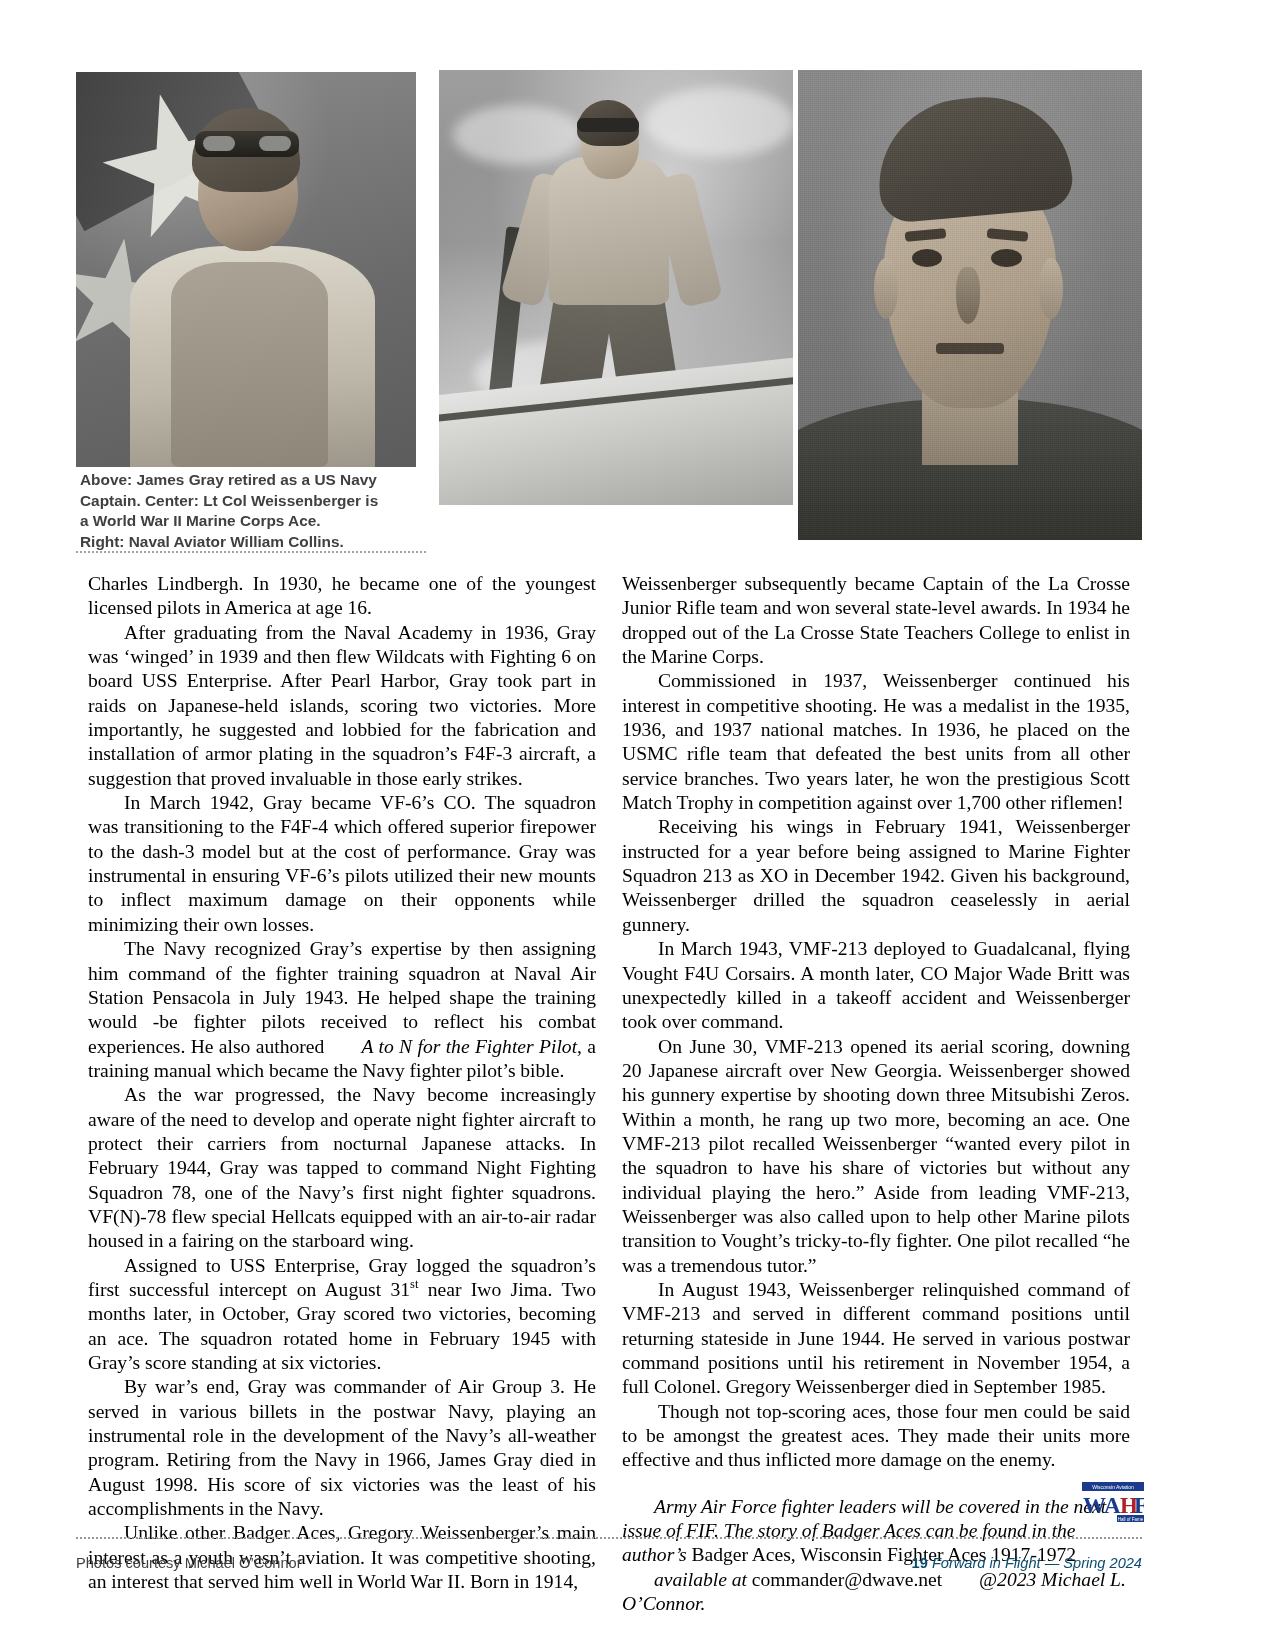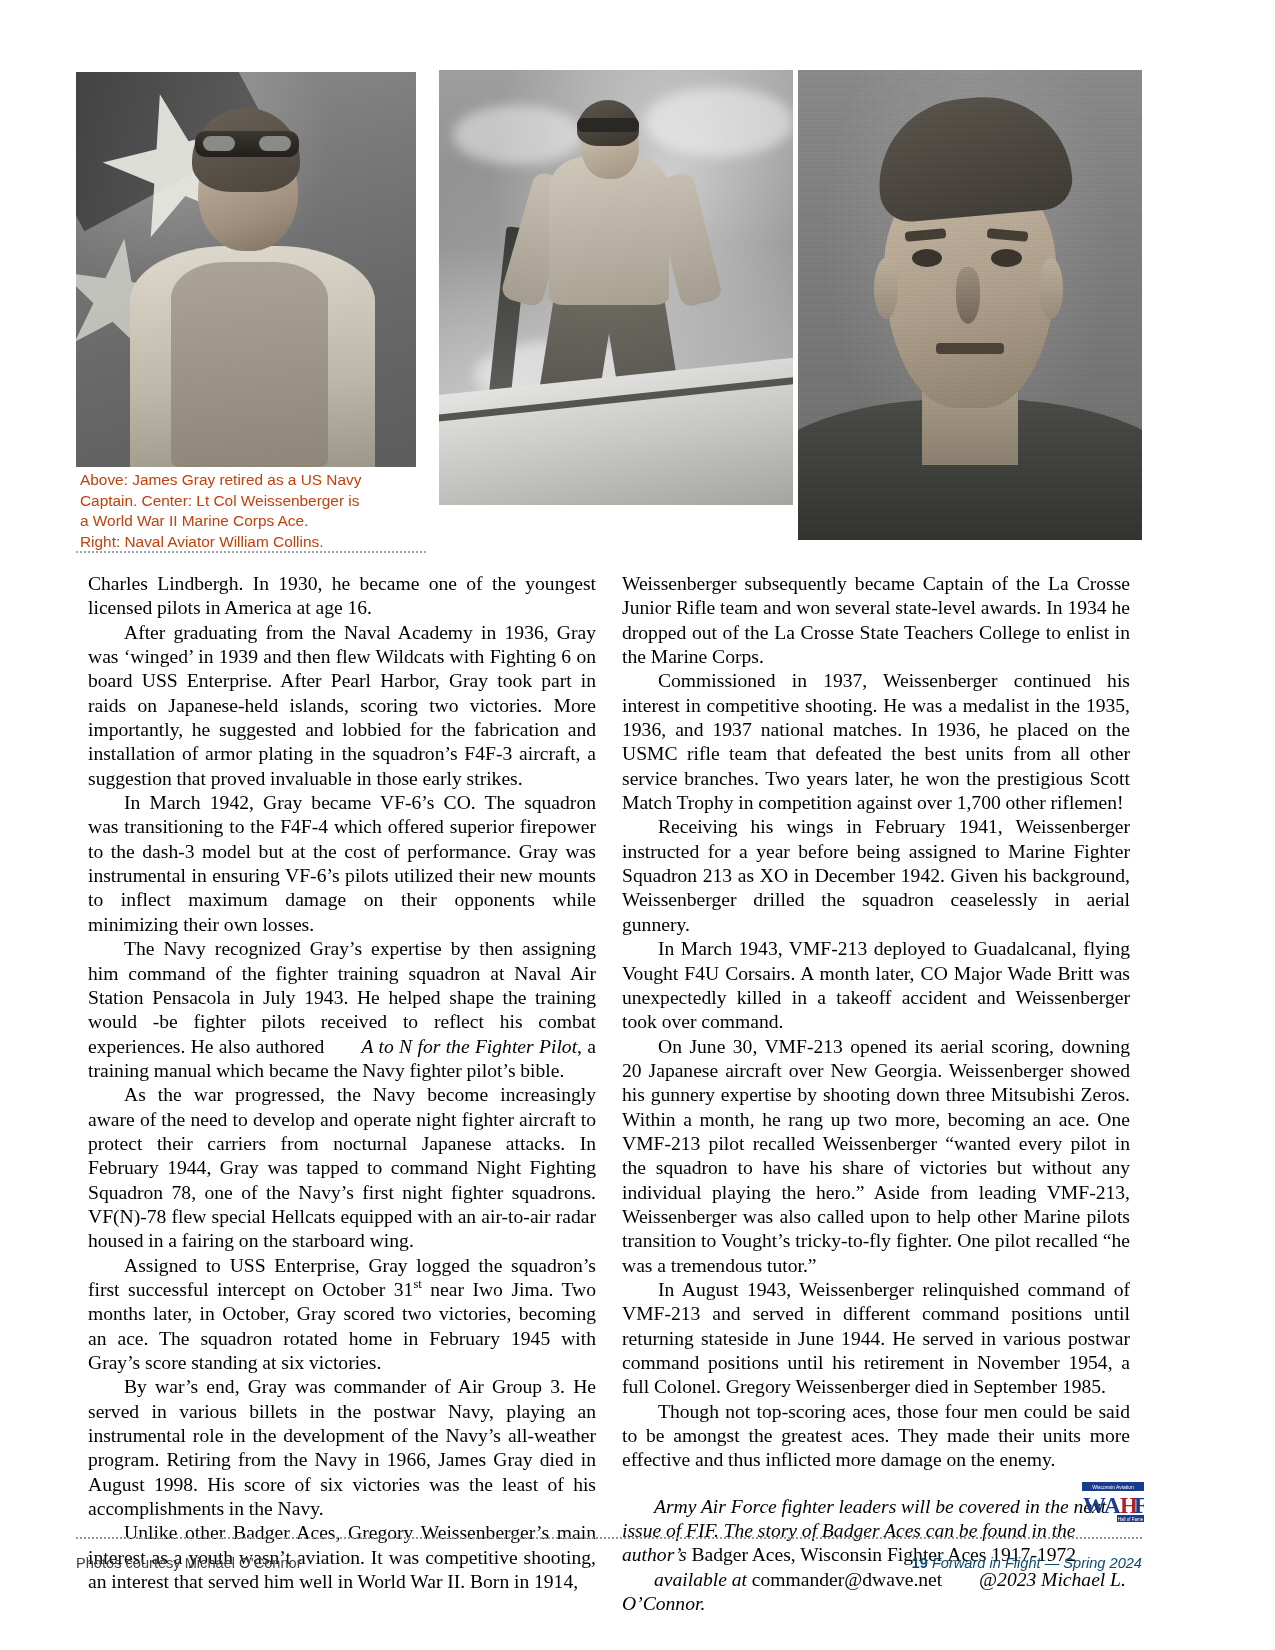--- a/index.html
+++ b/index.html
@@ -271,21 +271,22 @@
 
   
   .caption {
     position: absolute;
     left: 80px;
     top: 470px;
     width: 350px;
     font-family: "Liberation Sans", sans-serif;
     font-size: 15.4px;
     line-height: 20.6px;
-    color: #c2410c;
+    color: #404040;
+    font-weight: bold;
   }
   .caption-rule {
     position: absolute;
     left: 76px;
     top: 551px;
     width: 350px;
     height: 2px;
     border-top: 2px dotted #9aa3ae;
   }
 
@@ -424,21 +425,21 @@
   <div class="caption-rule"></div>
 
   <div class="columns">
 
     <div class="col col-left">
       <p class="noindent">Charles Lindbergh. In 1930, he became one of the youngest licensed pilots in America at age 16.</p>
       <p class="indent">After graduating from the Naval Academy in 1936, Gray was ‘winged’ in 1939 and then flew Wildcats with Fighting 6 on board USS Enterprise. After Pearl Harbor, Gray took part in raids on Japanese-held islands, scoring two victories. More importantly, he suggested and lobbied for the fabrication and installation of armor plating in the squadron’s F4F-3 aircraft, a suggestion that proved invaluable in those early strikes.</p>
       <p class="indent">In March 1942, Gray became VF-6’s CO. The squadron was transitioning to the F4F-4 which offered superior firepower to the dash-3 model but at the cost of performance. Gray was instrumental in ensuring VF-6’s pilots utilized their new mounts to inflect maximum damage on their opponents while minimizing their own losses.</p>
       <p class="indent"><span>The Navy recognized Gray’s expertise by then assigning him command of the fighter training squadron at Naval Air Station Pensacola in July 1943. He helped shape the training would -be fighter pilots received to reflect his combat experiences. He also authored </span><span class="ital">A to N for the Fighter Pilot</span><span>, a training manual which became the Navy fighter pilot’s bible.</span></p>
       <p class="indent">As the war progressed, the Navy become increasingly aware of the need to develop and operate night fighter aircraft to protect their carriers from nocturnal Japanese attacks. In February 1944, Gray was tapped to command Night Fighting Squadron 78, one of the Navy’s first night fighter squadrons. VF(N)-78 flew special Hellcats equipped with an air-to-air radar housed in a fairing on the starboard wing.</p>
-      <p class="indent"><span>Assigned to USS Enterprise, Gray logged the squadron’s first successful intercept on October 31</span><span class="sup">st</span><span> near Iwo Jima. Two months later, in October, Gray scored two victories, becoming an ace. The squadron rotated home in February 1945 with Gray’s score standing at six victories.</span></p>
+      <p class="indent"><span>Assigned to USS Enterprise, Gray logged the squadron’s first successful intercept on August 31</span><span class="sup">st</span><span> near Iwo Jima. Two months later, in October, Gray scored two victories, becoming an ace. The squadron rotated home in February 1945 with Gray’s score standing at six victories.</span></p>
       <p class="indent">By war’s end, Gray was commander of Air Group 3. He served in various billets in the postwar Navy, playing an instrumental role in the development of the Navy’s all-weather program. Retiring from the Navy in 1966, James Gray died in August 1998. His score of six victories was the least of his accomplishments in the Navy.</p>
       <p class="indent">Unlike other Badger Aces, Gregory Weissenberger’s main interest as a youth wasn’t aviation. It was competitive shooting, an interest that served him well in World War II. Born in 1914,</p>
     </div>
 
     <div class="col col-right">
       <p class="noindent">Weissenberger subsequently became Captain of the La Crosse Junior Rifle team and won several state-level awards. In 1934 he dropped out of the La Crosse State Teachers College to enlist in the Marine Corps.</p>
       <p class="indent">Commissioned in 1937, Weissenberger continued his interest in competitive shooting. He was a medalist in the 1935, 1936, and 1937 national matches. In 1936, he placed on the USMC rifle team that defeated the best units from all other service branches. Two years later, he won the prestigious Scott Match Trophy in competition against over 1,700 other riflemen!</p>
       <p class="indent">Receiving his wings in February 1941, Weissenberger instructed for a year before being assigned to Marine Fighter Squadron 213 as XO in December 1942. Given his background, Weissenberger drilled the squadron ceaselessly in aerial gunnery.</p>
       <p class="indent">In March 1943, VMF-213 deployed to Guadalcanal, flying Vought F4U Corsairs. A month later, CO Major Wade Britt was unexpectedly killed in a takeoff accident and Weissenberger took over command.</p>
       <p class="indent">On June 30, VMF-213 opened its aerial scoring, downing 20 Japanese aircraft over New Georgia. Weissenberger showed his gunnery expertise by shooting down three Mitsubishi Zeros. Within a month, he rang up two more, becoming an ace. One VMF-213 pilot recalled Weissenberger “wanted every pilot in the squadron to have his share of victories but without any individual playing the hero.” Aside from leading VMF-213, Weissenberger was also called upon to help other Marine pilots transition to Vought’s tricky-to-fly fighter. One pilot recalled “he was a tremendous tutor.”</p>

